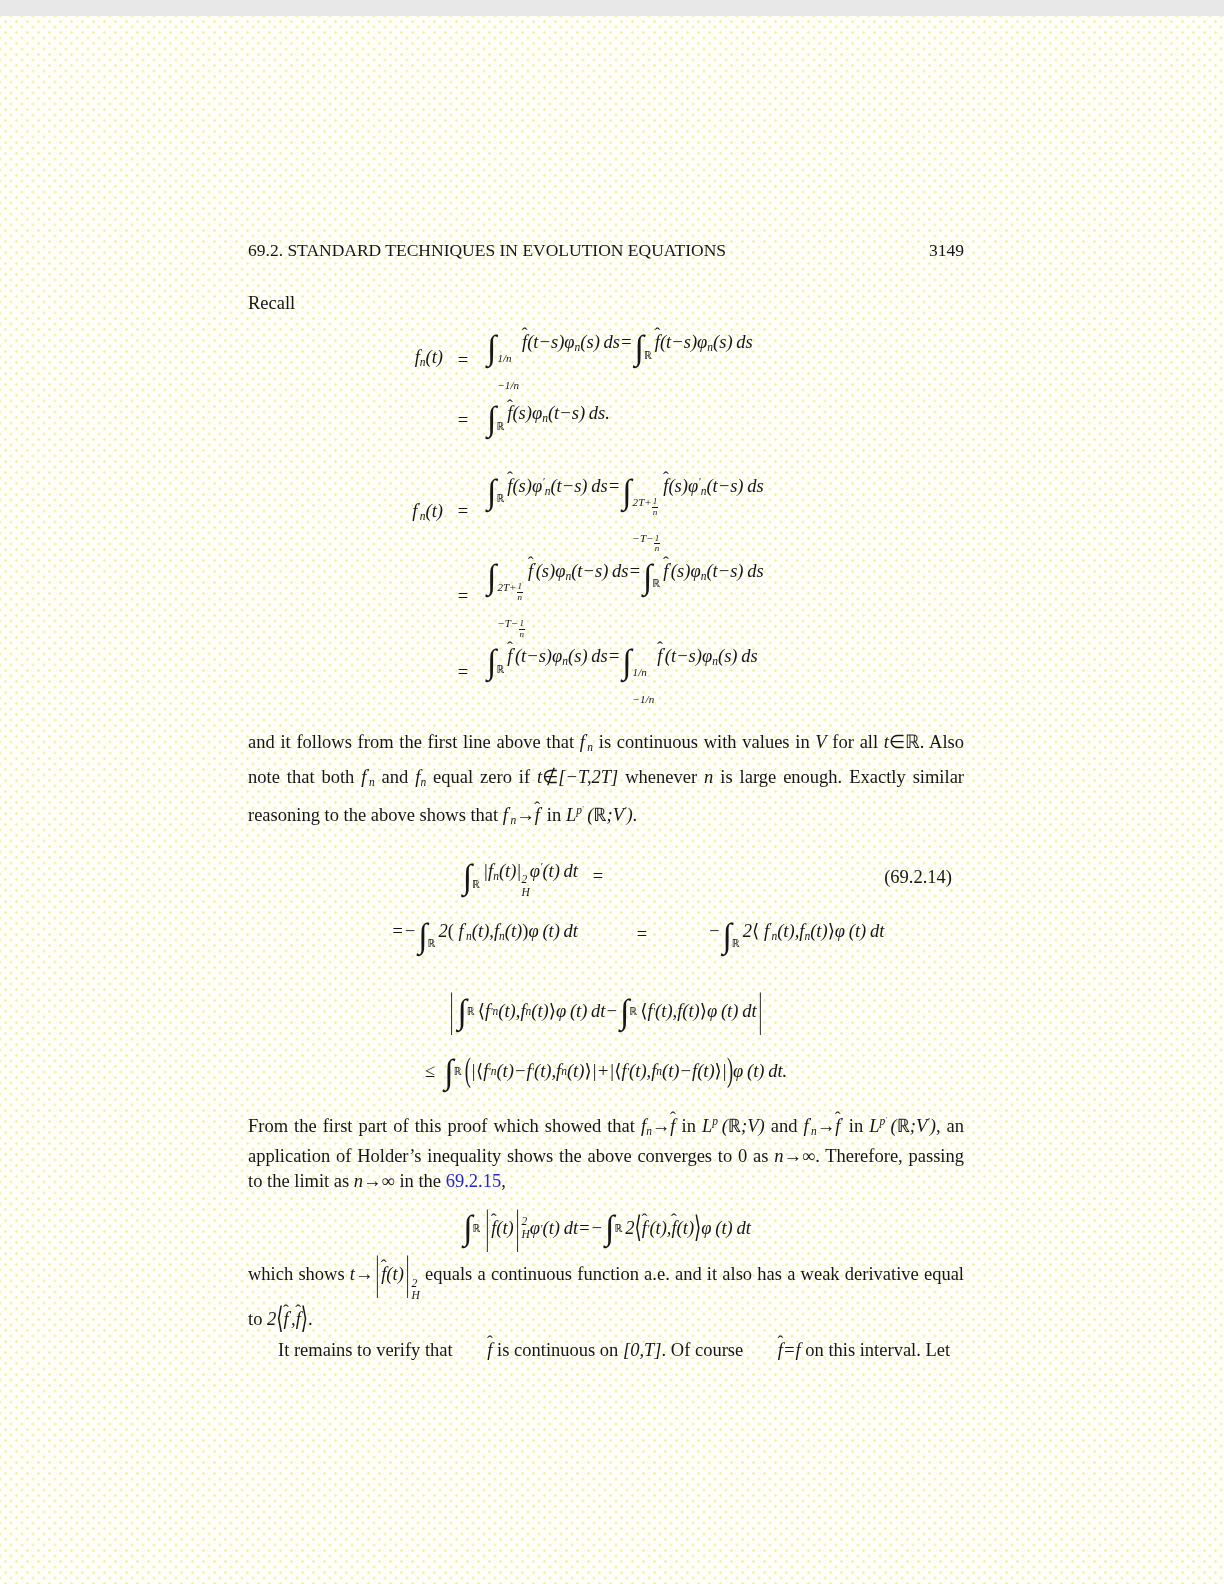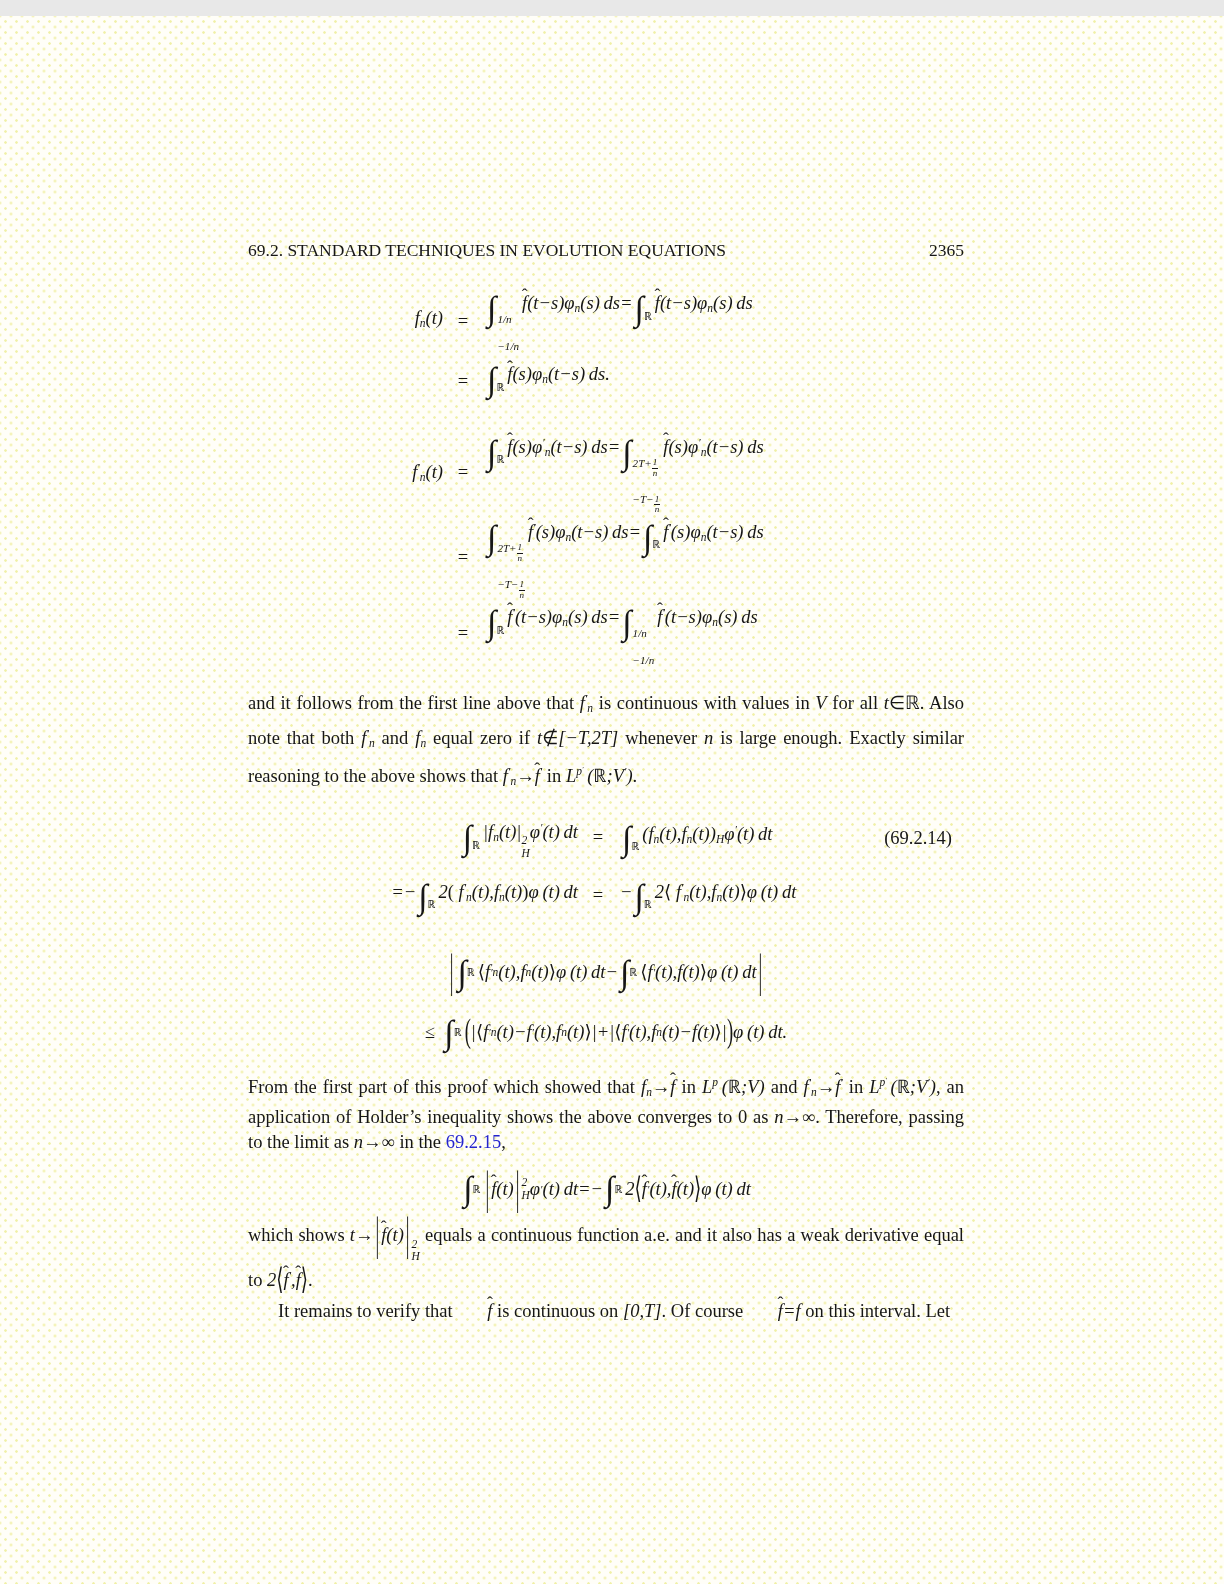--- a/index.html
+++ b/index.html
@@ -46,23 +46,24 @@
   .eqcenter{display:flex;justify-content:center;align-items:center;min-height:56px;margin:4px 0;}
   .ref{cursor:pointer;}
 </style>
 </head>
 <body>
 
 <div class="page">
   <div class="content">
     <div class="header">
       <span class="htitle">69.2.  STANDARD TECHNIQUES IN EVOLUTION EQUATIONS</span>
-      <span class="hpage">2365</span>
+      <span class="hpage">3149</span>
     </div>
     <div class="blocks">
+        <div class="tline">Recall</div>
         <div class="eqalign">
           <div class="eqrow m" style="grid-template-columns: 195px 40px 1fr;">
             <span class="cl"><span>f</span><span class="ssub"><span>n</span></span><span>(t)</span></span>
             <span class="cm up">=</span>
             <span class="cr"><span class="ints">∫</span><span class="ilims">
                 <span class="srow"><span>1/n</span></span>
                 <span class="srow"><span>−1/n</span></span>
               </span><span class="hat"><span class="hm">ˆ</span><span>f</span></span><span>(t−s)</span><span>φ</span><span class="ssub"><span>n</span></span><span>(s)</span><span> </span><span>ds=</span><span class="ints">∫</span><span class="isub"><span class="up">ℝ</span></span><span class="hat"><span class="hm">ˆ</span><span>f</span></span><span>(t−s)</span><span>φ</span><span class="ssub"><span>n</span></span><span>(s)</span><span> </span><span>ds</span></span>
           </div>
           <div class="eqrow m" style="grid-template-columns: 195px 40px 1fr;">
@@ -110,24 +111,23 @@
           </div>
         </div>
         <div class="para">and it follows from the first line above that <span class="m"><span>f</span><span class="pr">′</span><span class="ssub"><span>n</span></span></span> is continuous with values in <span class="m"><span>V</span></span> for all <span class="m"><span>t</span><span class="up">∈</span><span class="up">ℝ</span></span>. Also note that both <span class="m"><span>f</span><span class="pr">′</span><span class="ssub"><span>n</span></span></span> and <span class="m"><span>f</span><span class="ssub"><span>n</span></span></span> equal zero if <span class="m"><span>t</span><span class="up">∉</span><span>[−T,2T]</span></span> whenever <span class="m"><span>n</span></span> is large enough. Exactly similar reasoning to the above shows that <span class="m"><span>f</span><span class="pr">′</span><span class="ssub"><span>n</span></span><span class="up">→</span><span class="hat"><span class="hm">ˆ</span><span>f</span></span><span class="pr">′</span></span> in <span class="m"><span>L</span><span class="ssup"><span>p</span><span class="pr">′</span></span><span> </span><span>(</span><span class="up">ℝ</span><span>;V</span><span class="pr">′</span><span>)</span></span>.</div>
         <div class="eqalign">
           <div class="eqrow m" style="grid-template-columns: 330px 40px 1fr;">
             <span class="cl"><span class="ints">∫</span><span class="isub"><span class="up">ℝ</span></span><span>|f</span><span class="ssub"><span>n</span></span><span>(t)|</span><span class="stk">
                 <span class="srow"><span>2</span></span>
                 <span class="srow"><span>H</span></span>
               </span><span>φ</span><span class="pr">′</span><span>(t)</span><span> </span><span>dt</span></span>
             <span class="cm up">=</span>
-            <span class="cr"><span class="ints">∫</span><span class="isub"><span class="up">ℝ</span></span><span>(f</span><span class="ssub"><span>n</span></span><span>(t),f</span><span class="ssub"><span>n</span></span><span>(t))</span><span class="ssub"><span>H</span></span><span>φ</span><span class="pr">′</span><span>(t)</span><span> </span><span>dt</span></span>
             <span class="eqtag">(69.2.14)</span>
           </div>
-          <div class="eqrow m" style="grid-template-columns: 330px 40px 1fr;">
+          <div class="eqrow m" style="grid-template-columns: 330px 40px 1fr; gap: 44px;">
             <span class="cl"><span>=−</span><span class="ints">∫</span><span class="isub"><span class="up">ℝ</span></span><span>2</span><span class="up">(</span><span> f</span><span class="pr">′</span><span class="ssub"><span>n</span></span><span>(t),f</span><span class="ssub"><span>n</span></span><span>(t)</span><span class="up">)</span><span>φ</span><span> </span><span>(t)</span><span> </span><span>dt</span></span>
             <span class="cm up">=</span>
             <span class="cr"><span>−</span><span class="ints">∫</span><span class="isub"><span class="up">ℝ</span></span><span>2</span><span class="up">⟨</span><span> f</span><span class="pr">′</span><span class="ssub"><span>n</span></span><span>(t),f</span><span class="ssub"><span>n</span></span><span>(t)</span><span class="up">⟩</span><span>φ</span><span> </span><span>(t)</span><span> </span><span>dt</span></span>
           </div>
         </div>
         <div>
           <div class="eqcenter m">
             <span class="bb">|</span>
             <span class="ints">∫</span>
             <span class="isub"><span class="up">ℝ</span></span>

